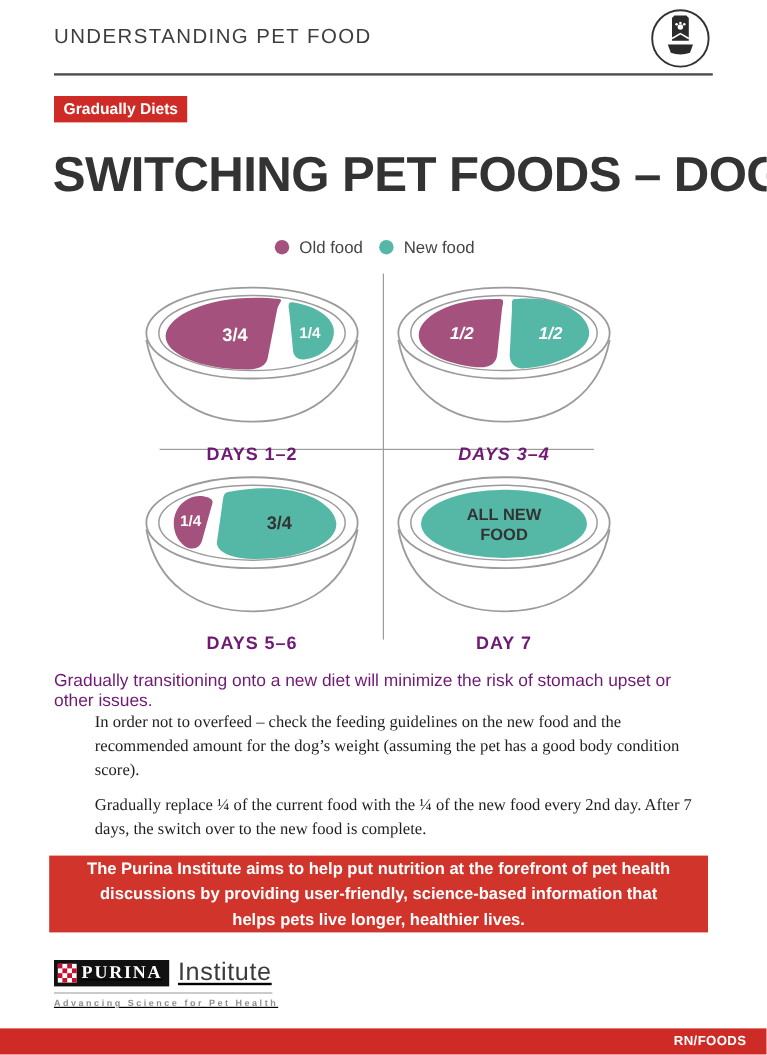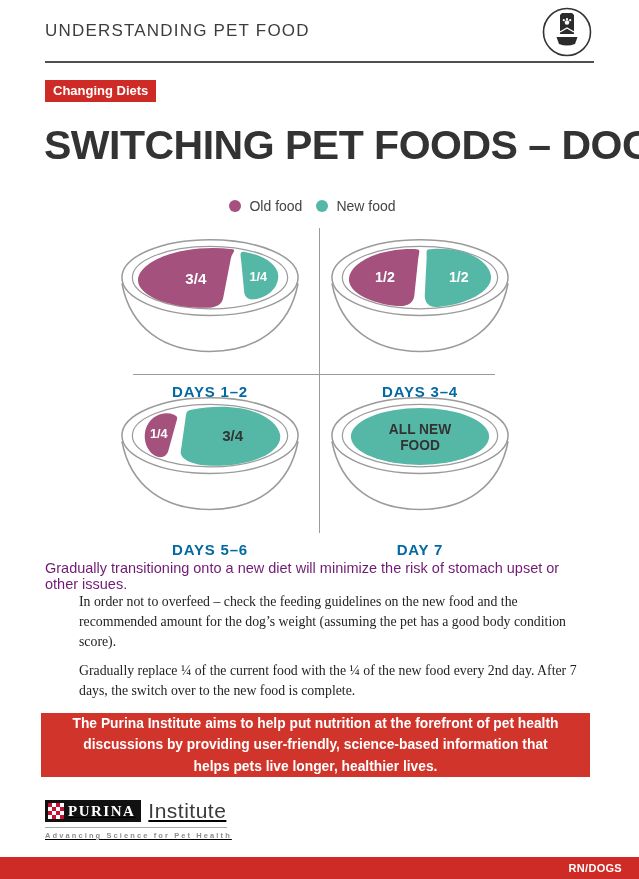--- a/index.html
+++ b/index.html
@@ -43,26 +43,26 @@
   }
   .legend-item { display:flex; align-items:center; gap:8px; }
   .legend-dot { width:12px; height:12px; border-radius:50%; }
   .legend-label { font-size:14px; color:#444444; }
   
   .divider-v { position:absolute; left:319px; top:228px; width:1px; height:305px; background:#9b9b9b; }
   .divider-h { position:absolute; left:133px; top:374px; width:362px; height:1px; background:#9b9b9b; }
   
   .bowl-cell { position:absolute; width:190px; text-align:center; }
   .bowl-cell.c1 { left:115px; top:234px; }
-  .bowl-cell.c2 { left:325px; top:234px; }
+  .bowl-cell.c2 { left:325px; top:234px;font-style:italic; }
   .bowl-cell.c3 { left:115px; top:392px; }
   .bowl-cell.c4 { left:325px; top:392px; }
   .bowl-label {
-    margin-top:20px; font-size:15px; font-weight:700;
-    letter-spacing:0.8px; color:#0369a1;
+    margin-top:6px; font-size:15px; font-weight:700;
+    letter-spacing:0.8px; color:#701a75;
   }
   .bowl-svg text {
     font-family:"Liberation Sans", sans-serif;
     font-weight:700;
   }
   
   .lead {
     position:absolute; left:45px; top:560px; width:549px;
     color:#701a75; font-size:14.5px; font-weight:500;
   }
@@ -124,21 +124,21 @@
       <circle cx="25" cy="15.5" r="2.3" fill="#ffffff"></circle>
       <circle cx="21.8" cy="13.2" r="1.1" fill="#ffffff"></circle>
       <circle cx="25" cy="12.2" r="1.1" fill="#ffffff"></circle>
       <circle cx="28.2" cy="13.2" r="1.1" fill="#ffffff"></circle>
       <path d="M18 25 l7 -4 l7 4" fill="none" stroke="#ffffff" stroke-width="1.4"></path>
       <path d="M14.5 30 h21 l-2.5 7 q-8 3 -16 0 z" fill="#2b2b2b"></path>
     </svg>
   </div>
   <div class="hdr-rule"></div>
 
-  <div class="badge">Changing Diets</div>
+  <div class="badge">Gradually Diets</div>
 
   <div class="big-title">SWITCHING PET FOODS – DOGS</div>
 
   <div class="legend">
     <div class="legend-item">
       <span class="legend-dot" style="background:#a4517d"></span>
       <span class="legend-label">Old food</span>
     </div>
     <div class="legend-item">
       <span class="legend-dot" style="background:#55b7a6"></span>
@@ -225,16 +225,16 @@
         </svg>
         <span class="logo-wordmark">PURINA</span>
       </div>
       <span class="logo-suffix">Institute</span>
     </div>
     <div class="logo-rule"></div>
     <div class="logo-tagline">Advancing Science for Pet Health</div>
   </div>
 
   <div class="bottom-bar">
-    <span>RN/DOGS</span>
+    <span>RN/FOODS</span>
   </div>
 
 </div>
 
 </body></html>

